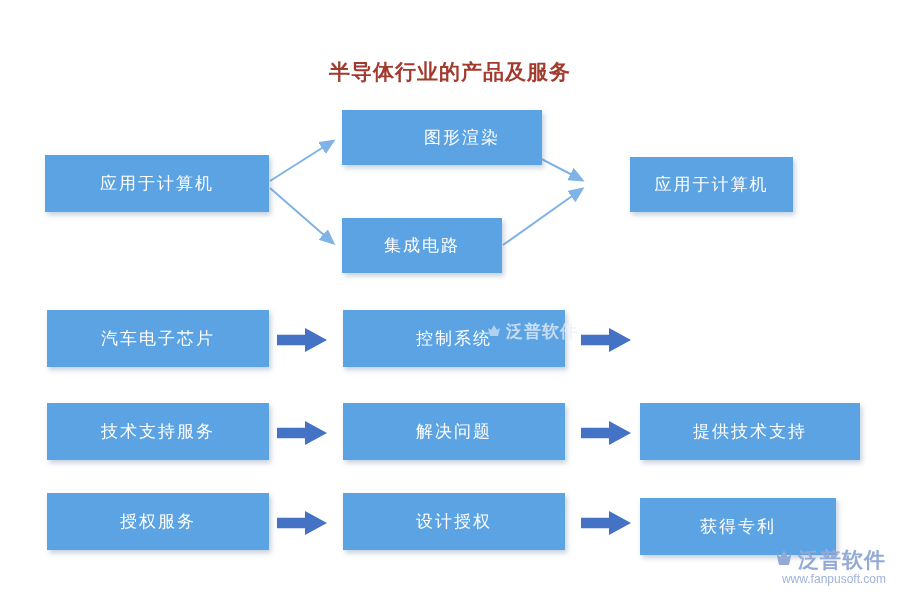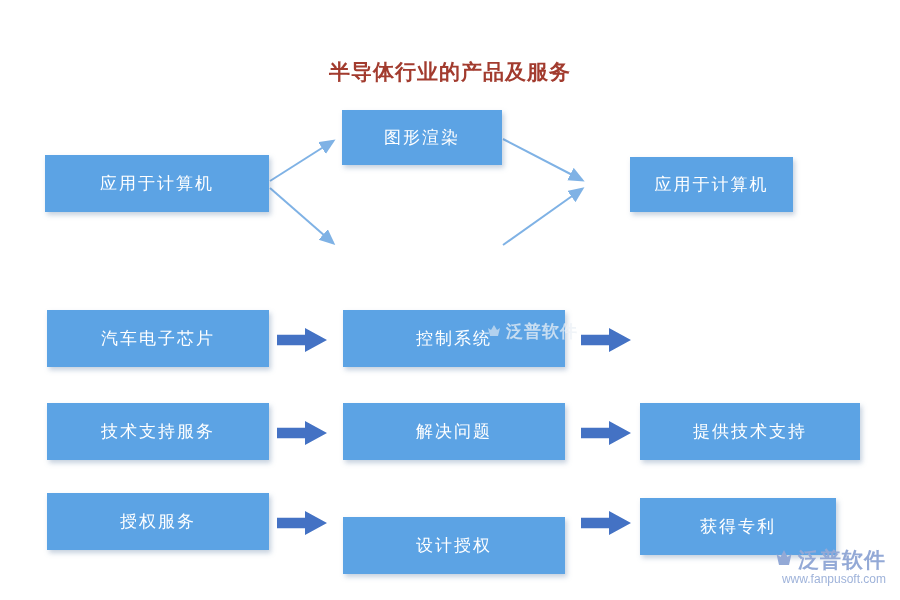--- a/index.html
+++ b/index.html
@@ -53,39 +53,40 @@
       </marker>
     </defs>
     <line x1="270" y1="181" x2="333" y2="141" stroke="#7FB2E5" stroke-width="2" marker-end="url(#ah)"></line>
     <line x1="270" y1="188" x2="333" y2="243" stroke="#7FB2E5" stroke-width="2" marker-end="url(#ah)"></line>
     <line x1="503" y1="139" x2="582" y2="180" stroke="#7FB2E5" stroke-width="2" marker-end="url(#ah)"></line>
     <line x1="503" y1="245" x2="582" y2="189" stroke="#7FB2E5" stroke-width="2" marker-end="url(#ah)"></line>
   </svg>
 
   <div class="node" style="left:45px;top:155px;width:224px;height:57px;">应用于计算机</div>
 
-  <div class="node" style="left:342px;top:110px;width:160px;height:55px;">图形渲染</div>
+  <div class="node" style="left:342px;top:110px;width:160px;height:55px;padding-left:40px;">图形渲染</div>
 
+  <div class="node" style="left:342px;top:218px;width:160px;height:55px;">集成电路</div>
 
   <div class="node" style="left:590px;top:157px;width:163px;height:55px;margin-left:40px;">应用于计算机</div>
 
   <div class="node" style="left:47px;top:310px;width:222px;height:57px;">汽车电子芯片</div>
   <div class="block-arrow" style="left:277px;top:327px;"></div>
   <div class="node" style="left:343px;top:310px;width:222px;height:57px;">控制系统</div>
   <div class="block-arrow" style="left:581px;top:327px;"></div>
 
   <div class="node" style="left:47px;top:403px;width:222px;height:57px;">技术支持服务</div>
   <div class="block-arrow" style="left:277px;top:420px;"></div>
   <div class="node" style="left:343px;top:403px;width:222px;height:57px;">解决问题</div>
   <div class="block-arrow" style="left:581px;top:420px;"></div>
   <div class="node" style="left:640px;top:403px;width:220px;height:57px;">提供技术支持</div>
 
   <div class="node" style="left:47px;top:493px;width:222px;height:57px;">授权服务</div>
   <div class="block-arrow" style="left:277px;top:510px;"></div>
-  <div class="node" style="left:343px;top:493px;width:222px;height:57px;margin-top:24px;">设计授权</div>
+  <div class="node" style="left:343px;top:493px;width:222px;height:57px;">设计授权</div>
   <div class="block-arrow" style="left:581px;top:510px;"></div>
   <div class="node" style="left:640px;top:498px;width:196px;height:57px;">获得专利</div>
 
   <div class="watermark-center">
     <svg width="16" height="16" viewBox="0 0 16 16">
       <path d="M8 1 L11 6 L14 4 L12 12 L4 12 L2 4 L5 6 Z" fill="rgba(235,240,245,0.6)"></path>
     </svg>
     <span>
       <span>泛普软件</span>
     </span>

